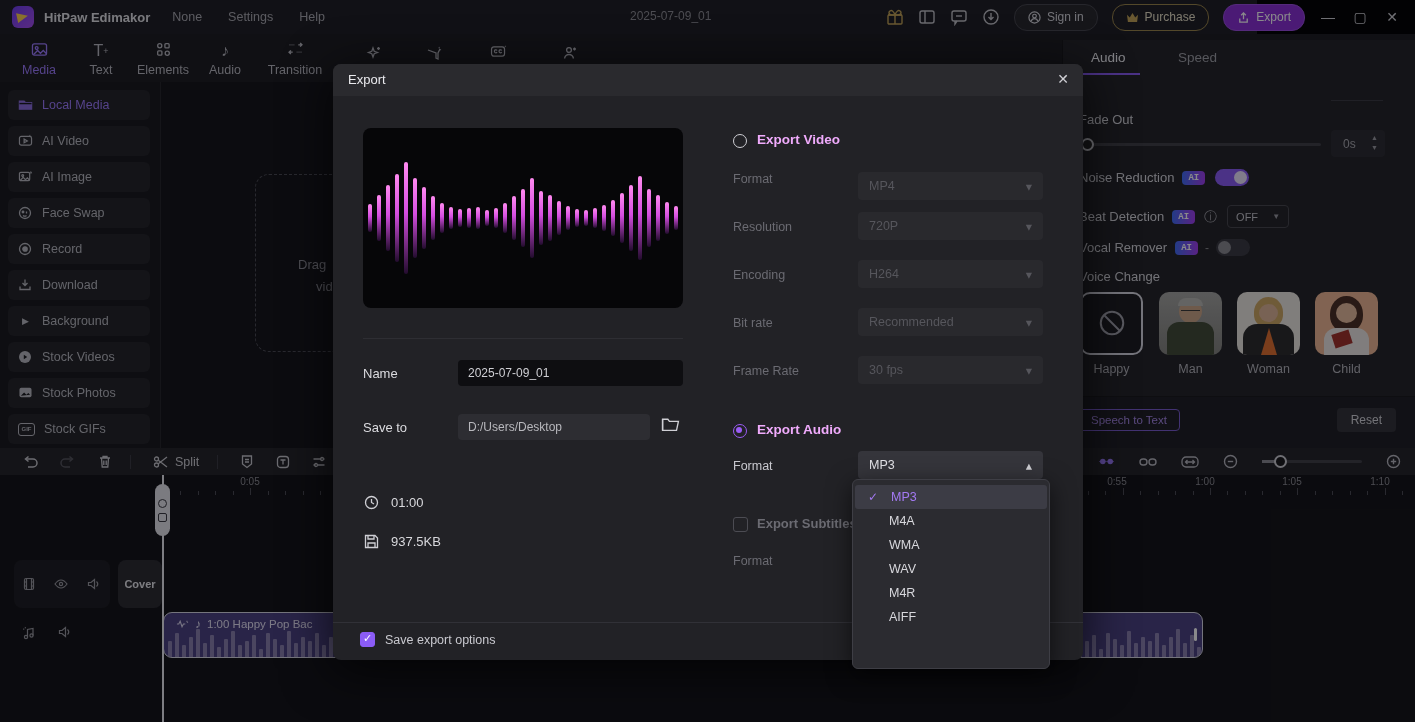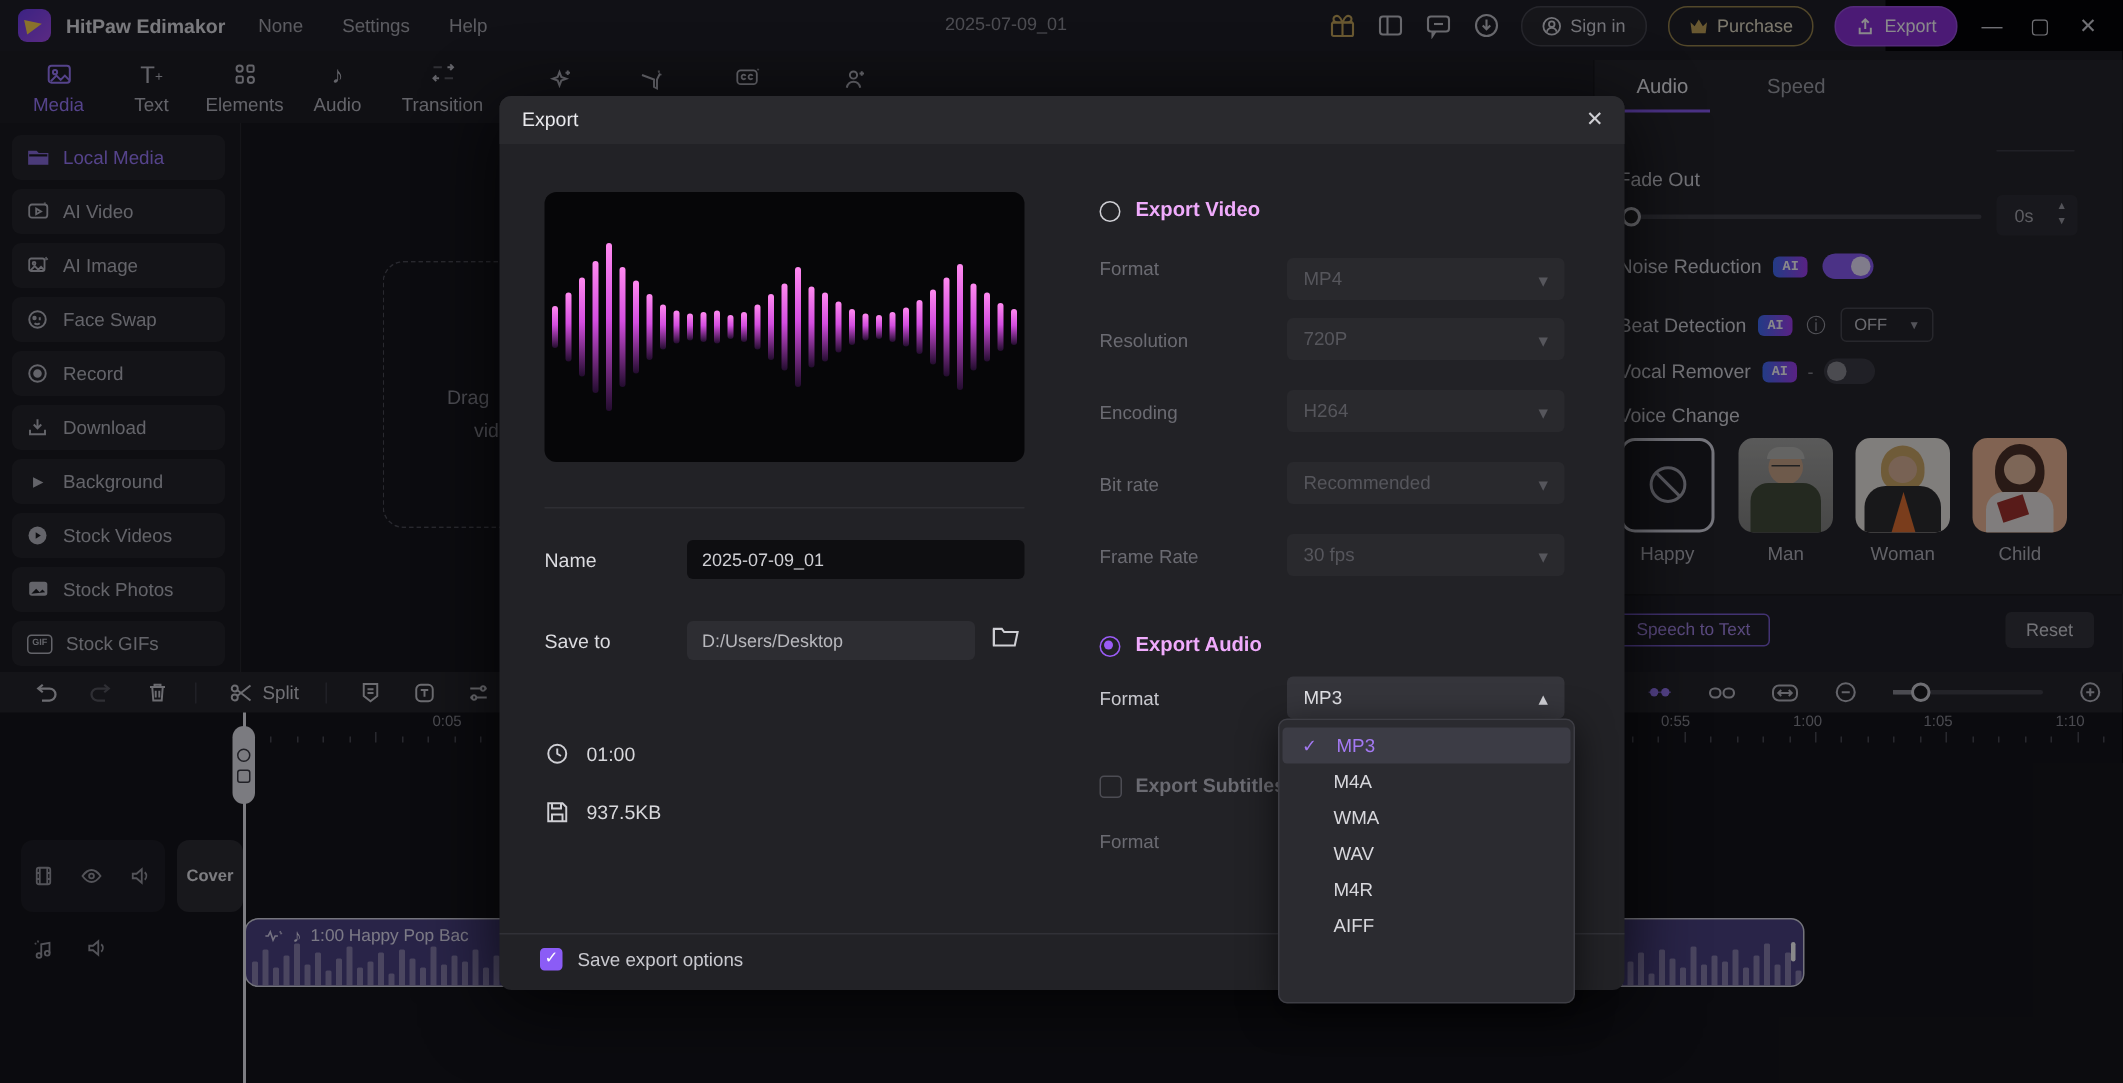--- a/index.html
+++ b/index.html
@@ -600,21 +600,21 @@
       <div class="rtick" style="left: 1081.9px; height: 4px;"></div>
       <div class="rtick" style="left: 1099.35px; height: 4px;"></div>
       <div class="rtick" style="left: 1116.8px; height: 4px;"></div>
       <div class="rtick" style="left: 1134.25px; height: 7px;"></div>
       <div class="rtick" style="left: 1151.7px; height: 4px;"></div>
       <div class="rtick" style="left: 1169.15px; height: 4px;"></div>
       <div class="rtick" style="left: 1186.6px; height: 4px;"></div>
       <div class="rtick" style="left: 1204.05px; height: 4px;"></div>
       <div class="rtick" style="left: 1221.5px; height: 7px;"></div>
       <div class="rtick" style="left: 1238.95px; height: 4px;"></div>
-      <span class="rlabel" style="left: 87px; margin-left: 48px;">0:05</span>
+      <span class="rlabel" style="left: 87px;">0:05</span>
       <span class="rlabel" style="left: 954px;">0:55</span>
       <span class="rlabel" style="left: 1042px;">1:00</span>
       <span class="rlabel" style="left: 1129px;">1:05</span>
       <span class="rlabel" style="left: 1217px;">1:10</span>
     </div>
 
   <div class="trackhead-box">
     <span>
         <svg viewBox="0 0 12 14" width="12" height="14" fill="none" stroke="#9a9aa0" stroke-width="1.2">
           <rect x="1.5" y="1.5" width="9" height="11" rx="1.5"></rect>

